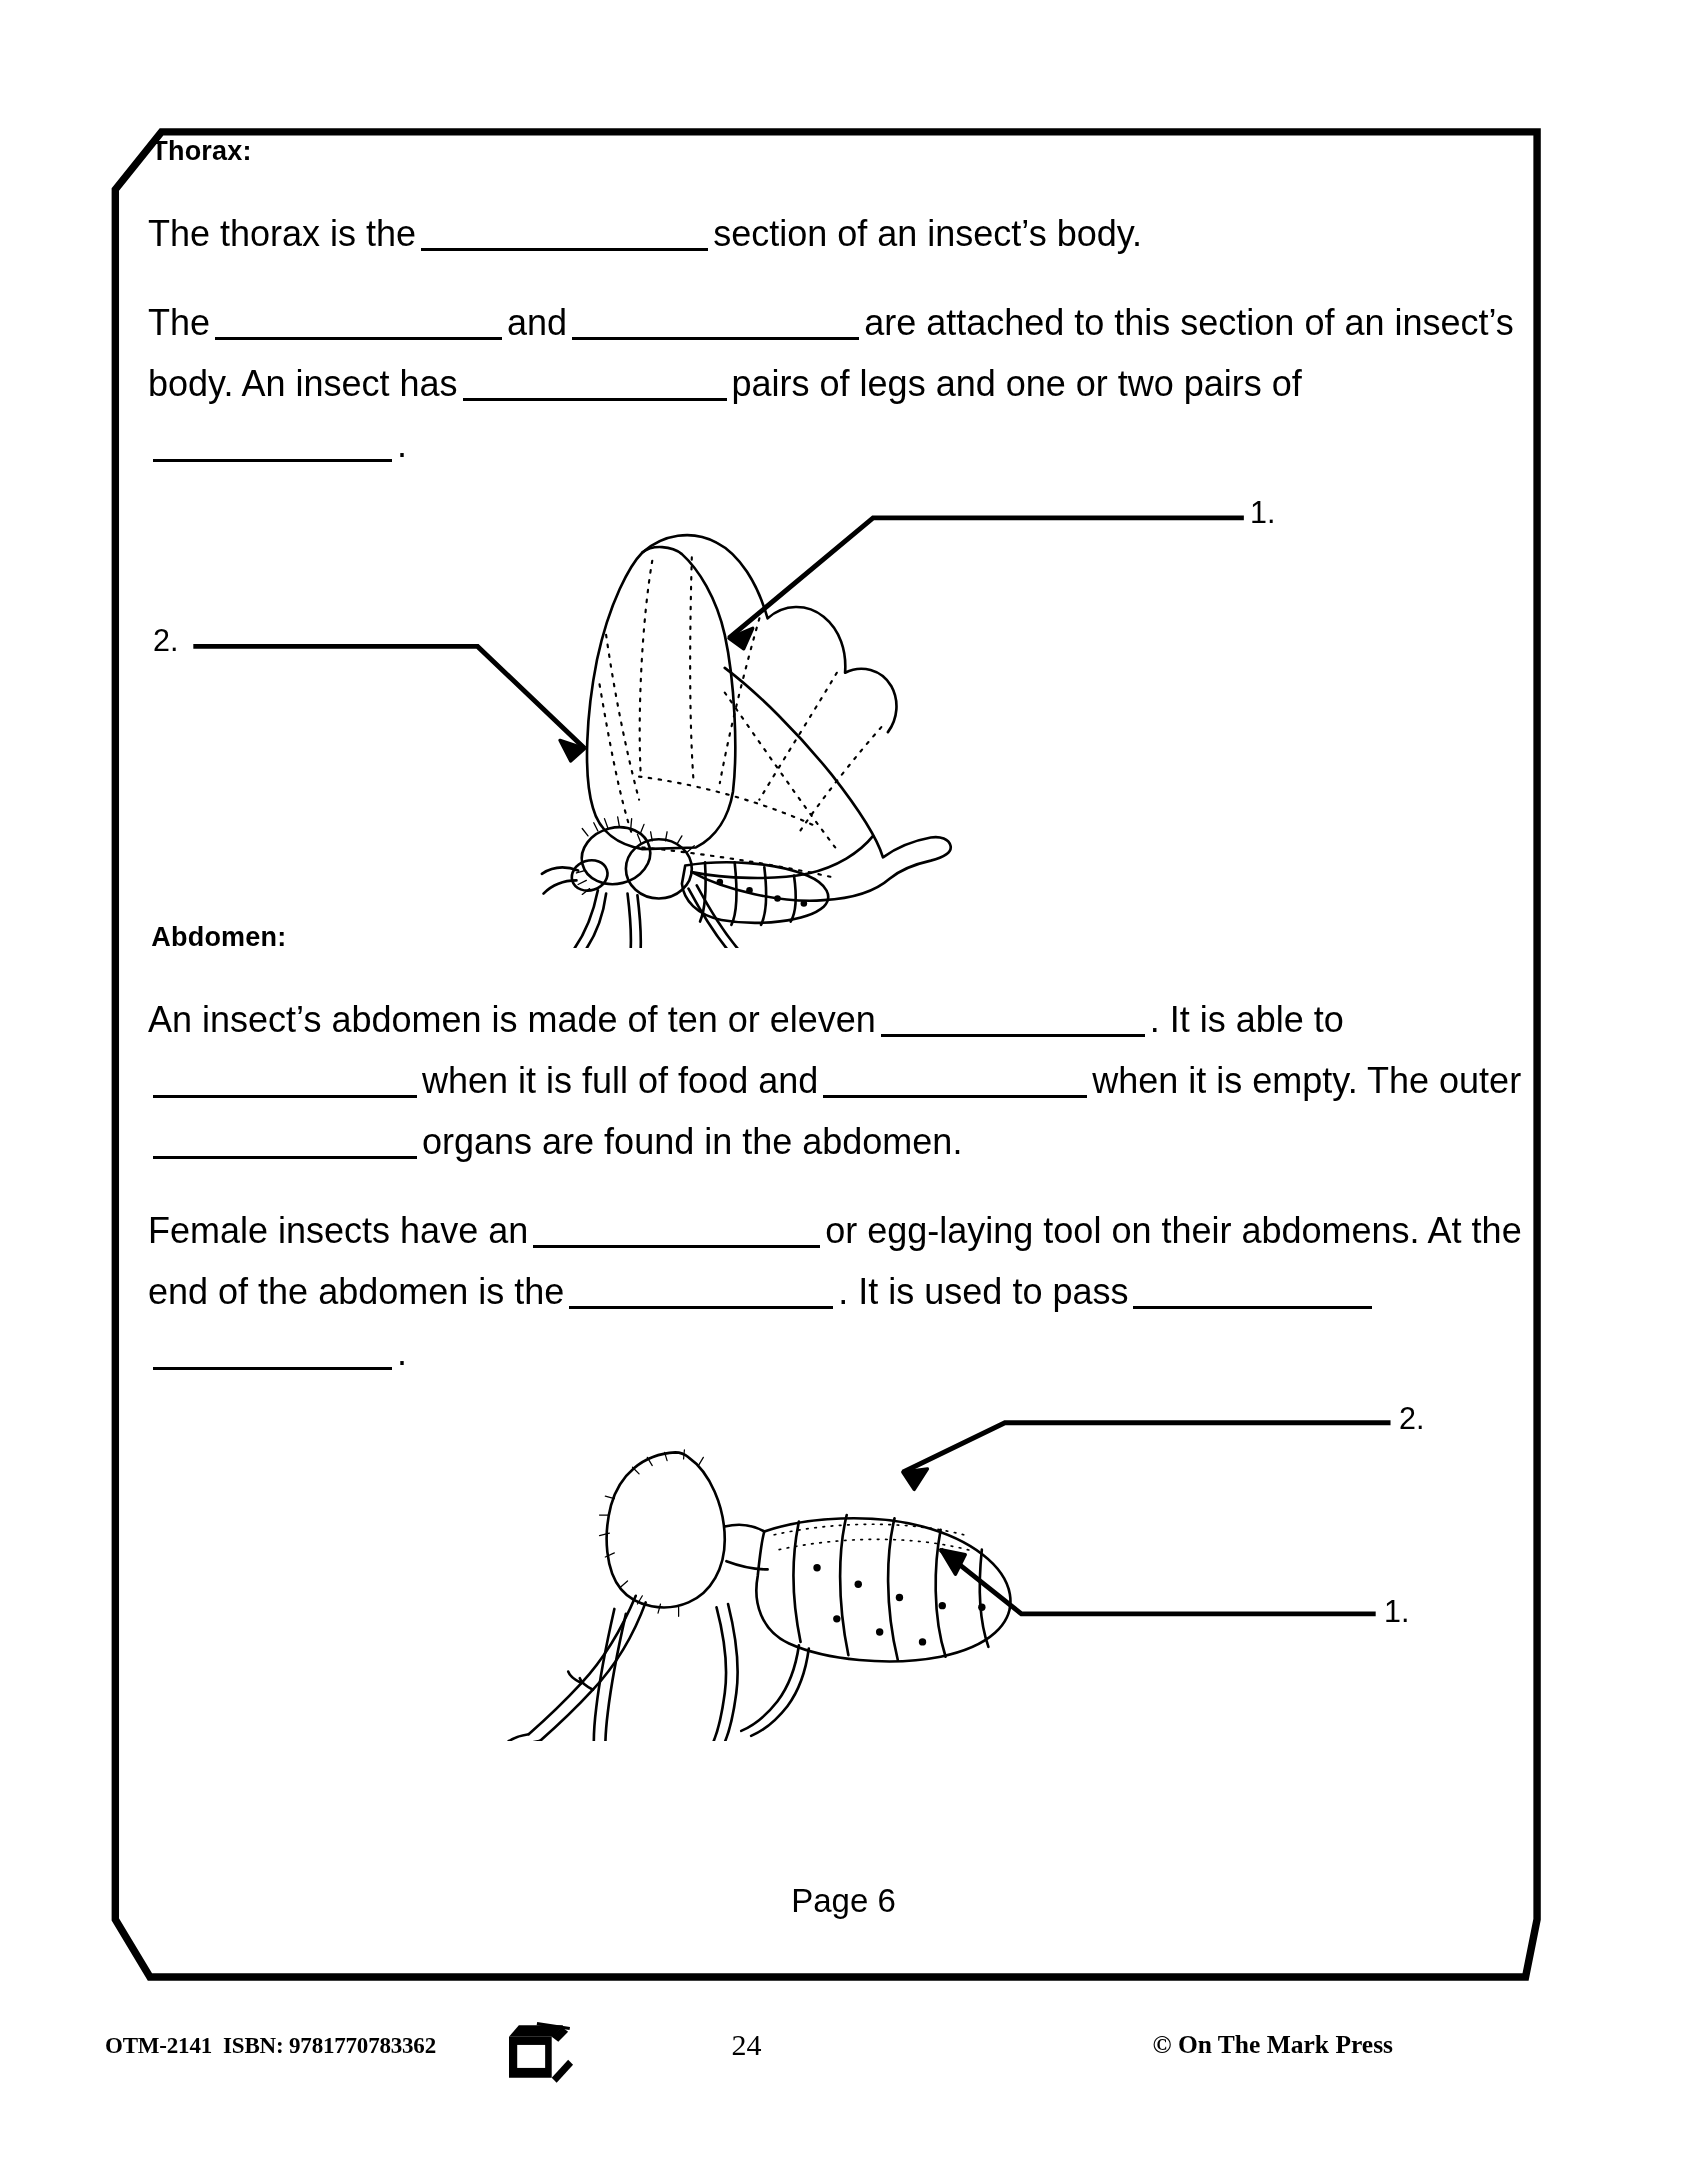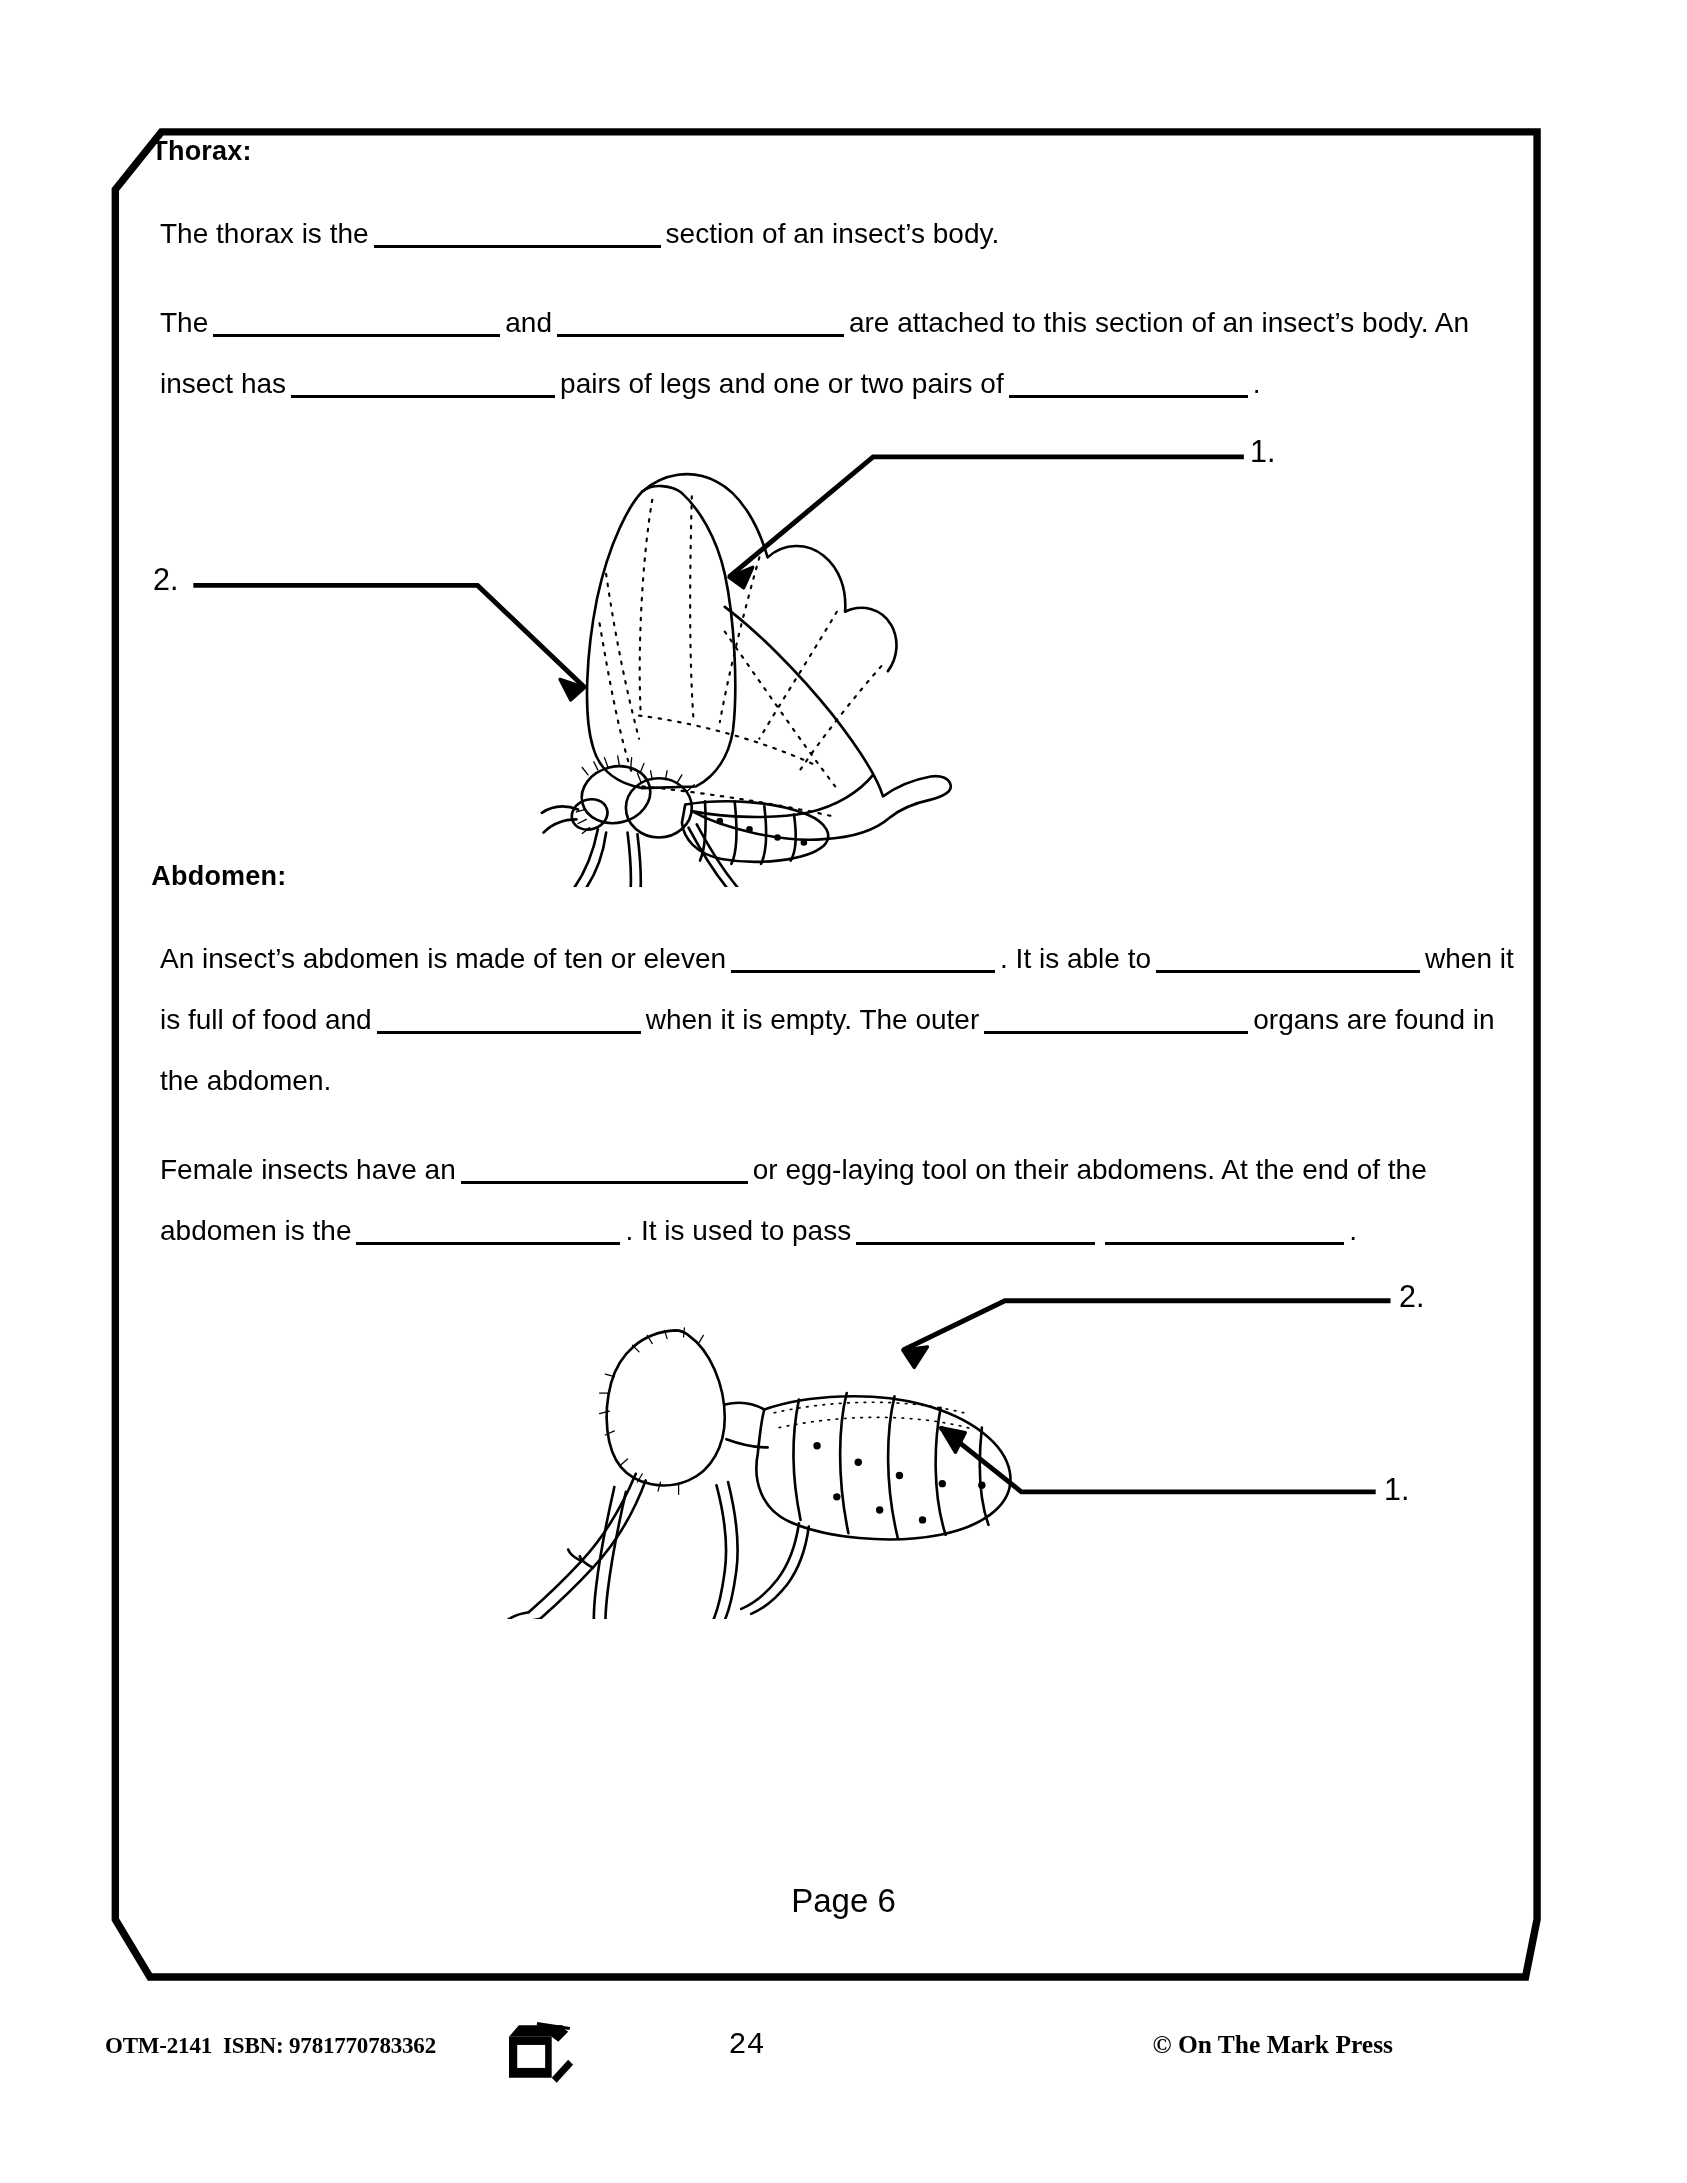--- a/index.html
+++ b/index.html
@@ -39,23 +39,23 @@
   }
 
   .heading {
     font-size: 27px;
     font-weight: bold;
     letter-spacing: 0.2px;
     margin: 0 0 36px 3.3px;
   }
 
   .para {
-    font-size: 28px;
+    font-size: 36px;
     line-height: 61px;
-    margin: 0 0 28px 12px;
+    margin: 0 0 28px 0;
   }
 
   
   .blank {
     display: inline-block;
     border-bottom: 3.3px solid #000;
     vertical-align: baseline;
     height: 0.95em;
     margin: 0 5px -5px 5px;
   }
@@ -113,21 +113,21 @@
   .footer-icon {
     position: absolute;
     left: 504px;
     top: -11.5px;
   }
   .footer-center {
     position: absolute;
     left: 0; right: 0;
     top: 0;
     text-align: center;
-    font-family: Liberation Mono, monospace;
+    font-family: Liberation Serif, serif;
     font-size: 30px;
   }
   .footer-right {
     position: absolute;
     right: 100px;
     top: 1.6px;
     font-family: "Liberation Serif", serif;
     font-weight: bold;
     font-size: 25.5px;
     white-space: nowrap;

